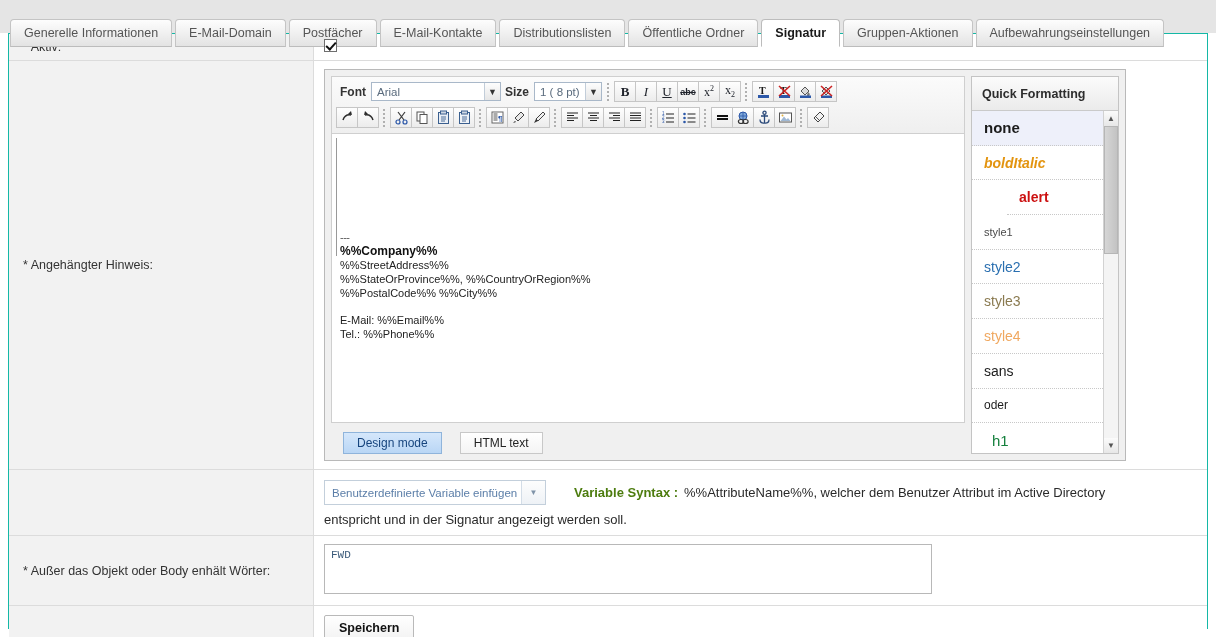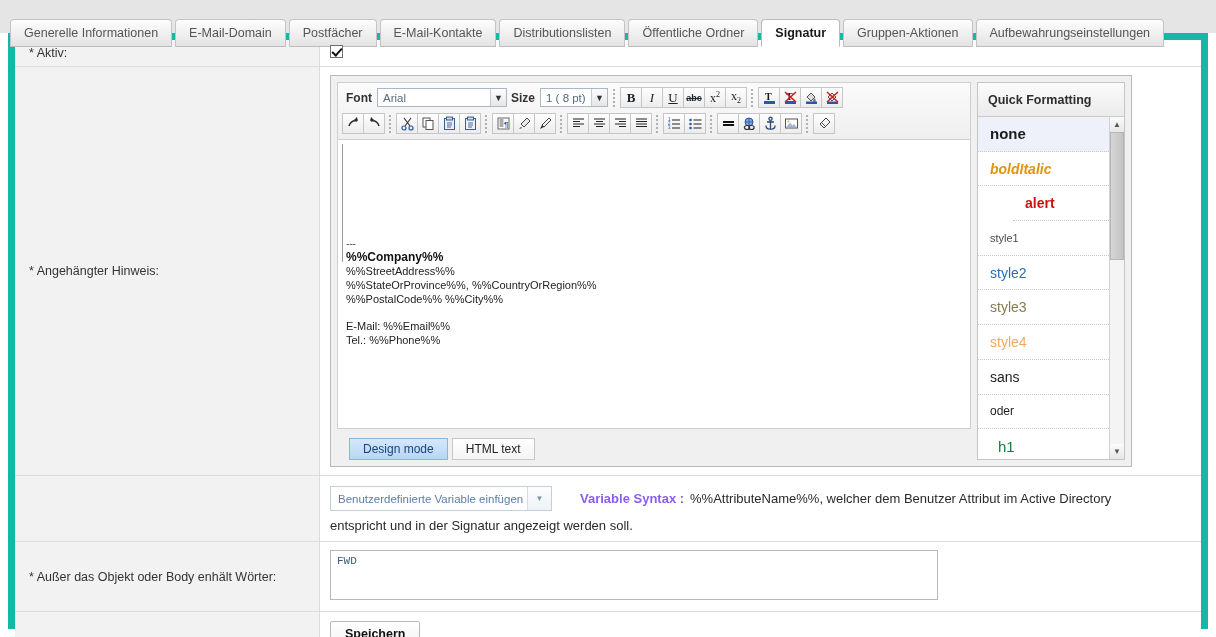--- a/index.html
+++ b/index.html
@@ -42,21 +42,21 @@
     font-weight: bold;
     border-color: #bcbcbc;
     border-bottom-color: #ffffff;
     position: relative;
     z-index: 3;
   }
 
   
   .formwrap {
     margin: 0 8px;
-    border: 7px solid #14b8a6;
+    border: 1px solid #14b8a6;
     background: #fff;
     height: 596px;
   }
   .row { display: flex; border-bottom: 1px solid #dcdcdc; }
   .row:last-child { border-bottom: none; }
   .label-cell {
     width: 305px;
     flex: 0 0 305px;
     background: #f2f2f2;
     border-right: 1px solid #dcdcdc;
@@ -193,21 +193,21 @@
     align-items: flex-end;
     padding-left: 12px;
     margin-top: 3px;
   }
   .mbtn {
     height: 22px;
     line-height: 21px;
     padding: 0 13px;
     font-size: 12px;
     border: 1px solid #b6c3d2;
-    margin-right: 4px;
+    margin-right: 18px;
     cursor: pointer;
   }
   .mbtn.on {
     background: linear-gradient(to bottom,#d5e7fb,#b9d6f5);
     color: #17457e;
     border-color: #8fb4db;
   }
   .mbtn.off {
     background: linear-gradient(to bottom,#ffffff,#f4f4f4);
     color: #222;
@@ -283,21 +283,21 @@
     cursor: pointer;
   }
   .vsel .vtxt { flex: 1; white-space: nowrap; }
   .vsel .varw {
     width: 24px; height: 23px;
     background: linear-gradient(to bottom,#fdfdfd,#eef2f6);
     border-left: 1px solid #d3dde7;
     display: flex; align-items: center; justify-content: center;
     font-size: 8px; color: #7f93a8;
   }
-  .vsyn-label { font-weight: bold; font-size: 13px; color: #8b5cf6; margin-left: 28px; }
+  .vsyn-label { font-weight: bold; font-size: 13px; color: #4d7c0f; margin-left: 28px; }
   .vsyn-text { font-size: 13px; color: #2a2a2a; margin-left: 6px; }
   .vsyn-text2 { font-size: 13px; color: #2a2a2a; display: block; margin-top: 7px; }
 
   
   .wordsrow .value-cell { padding: 8px 10px; }
   .ta {
     width: 608px; height: 50px;
     border: 1px solid #b8b8b8;
     background: #fff;
     font-family: "Liberation Mono", monospace;

